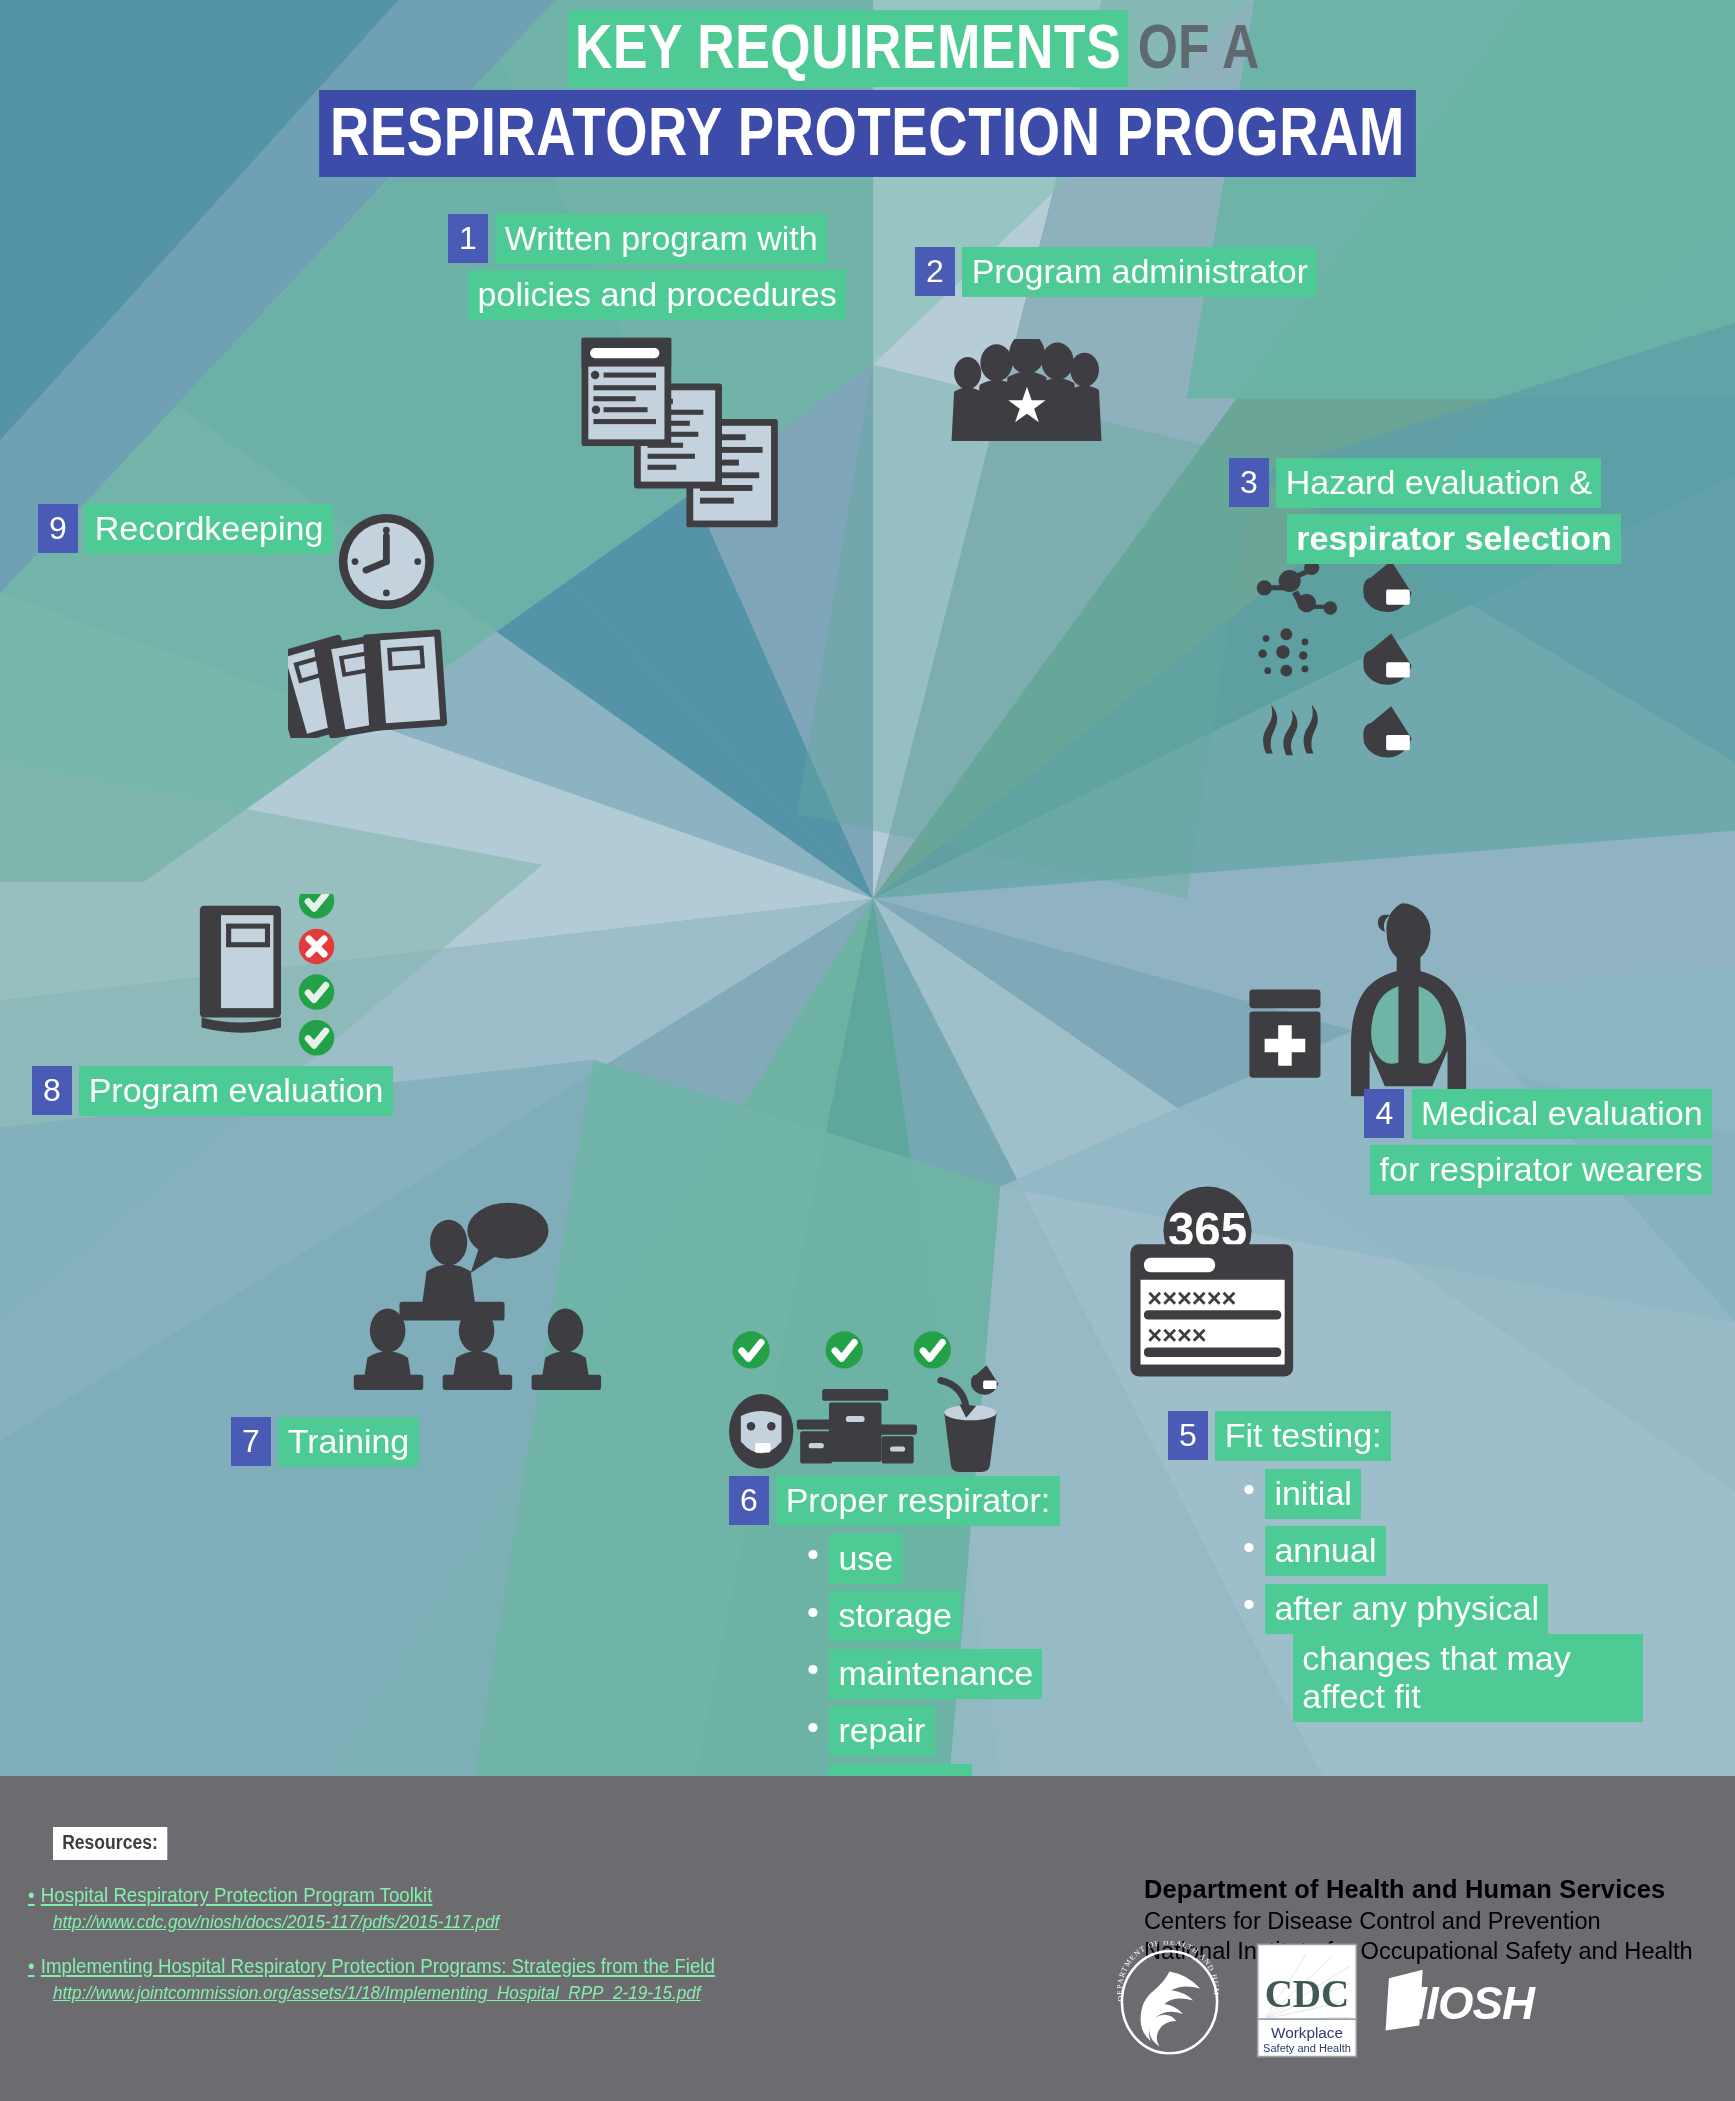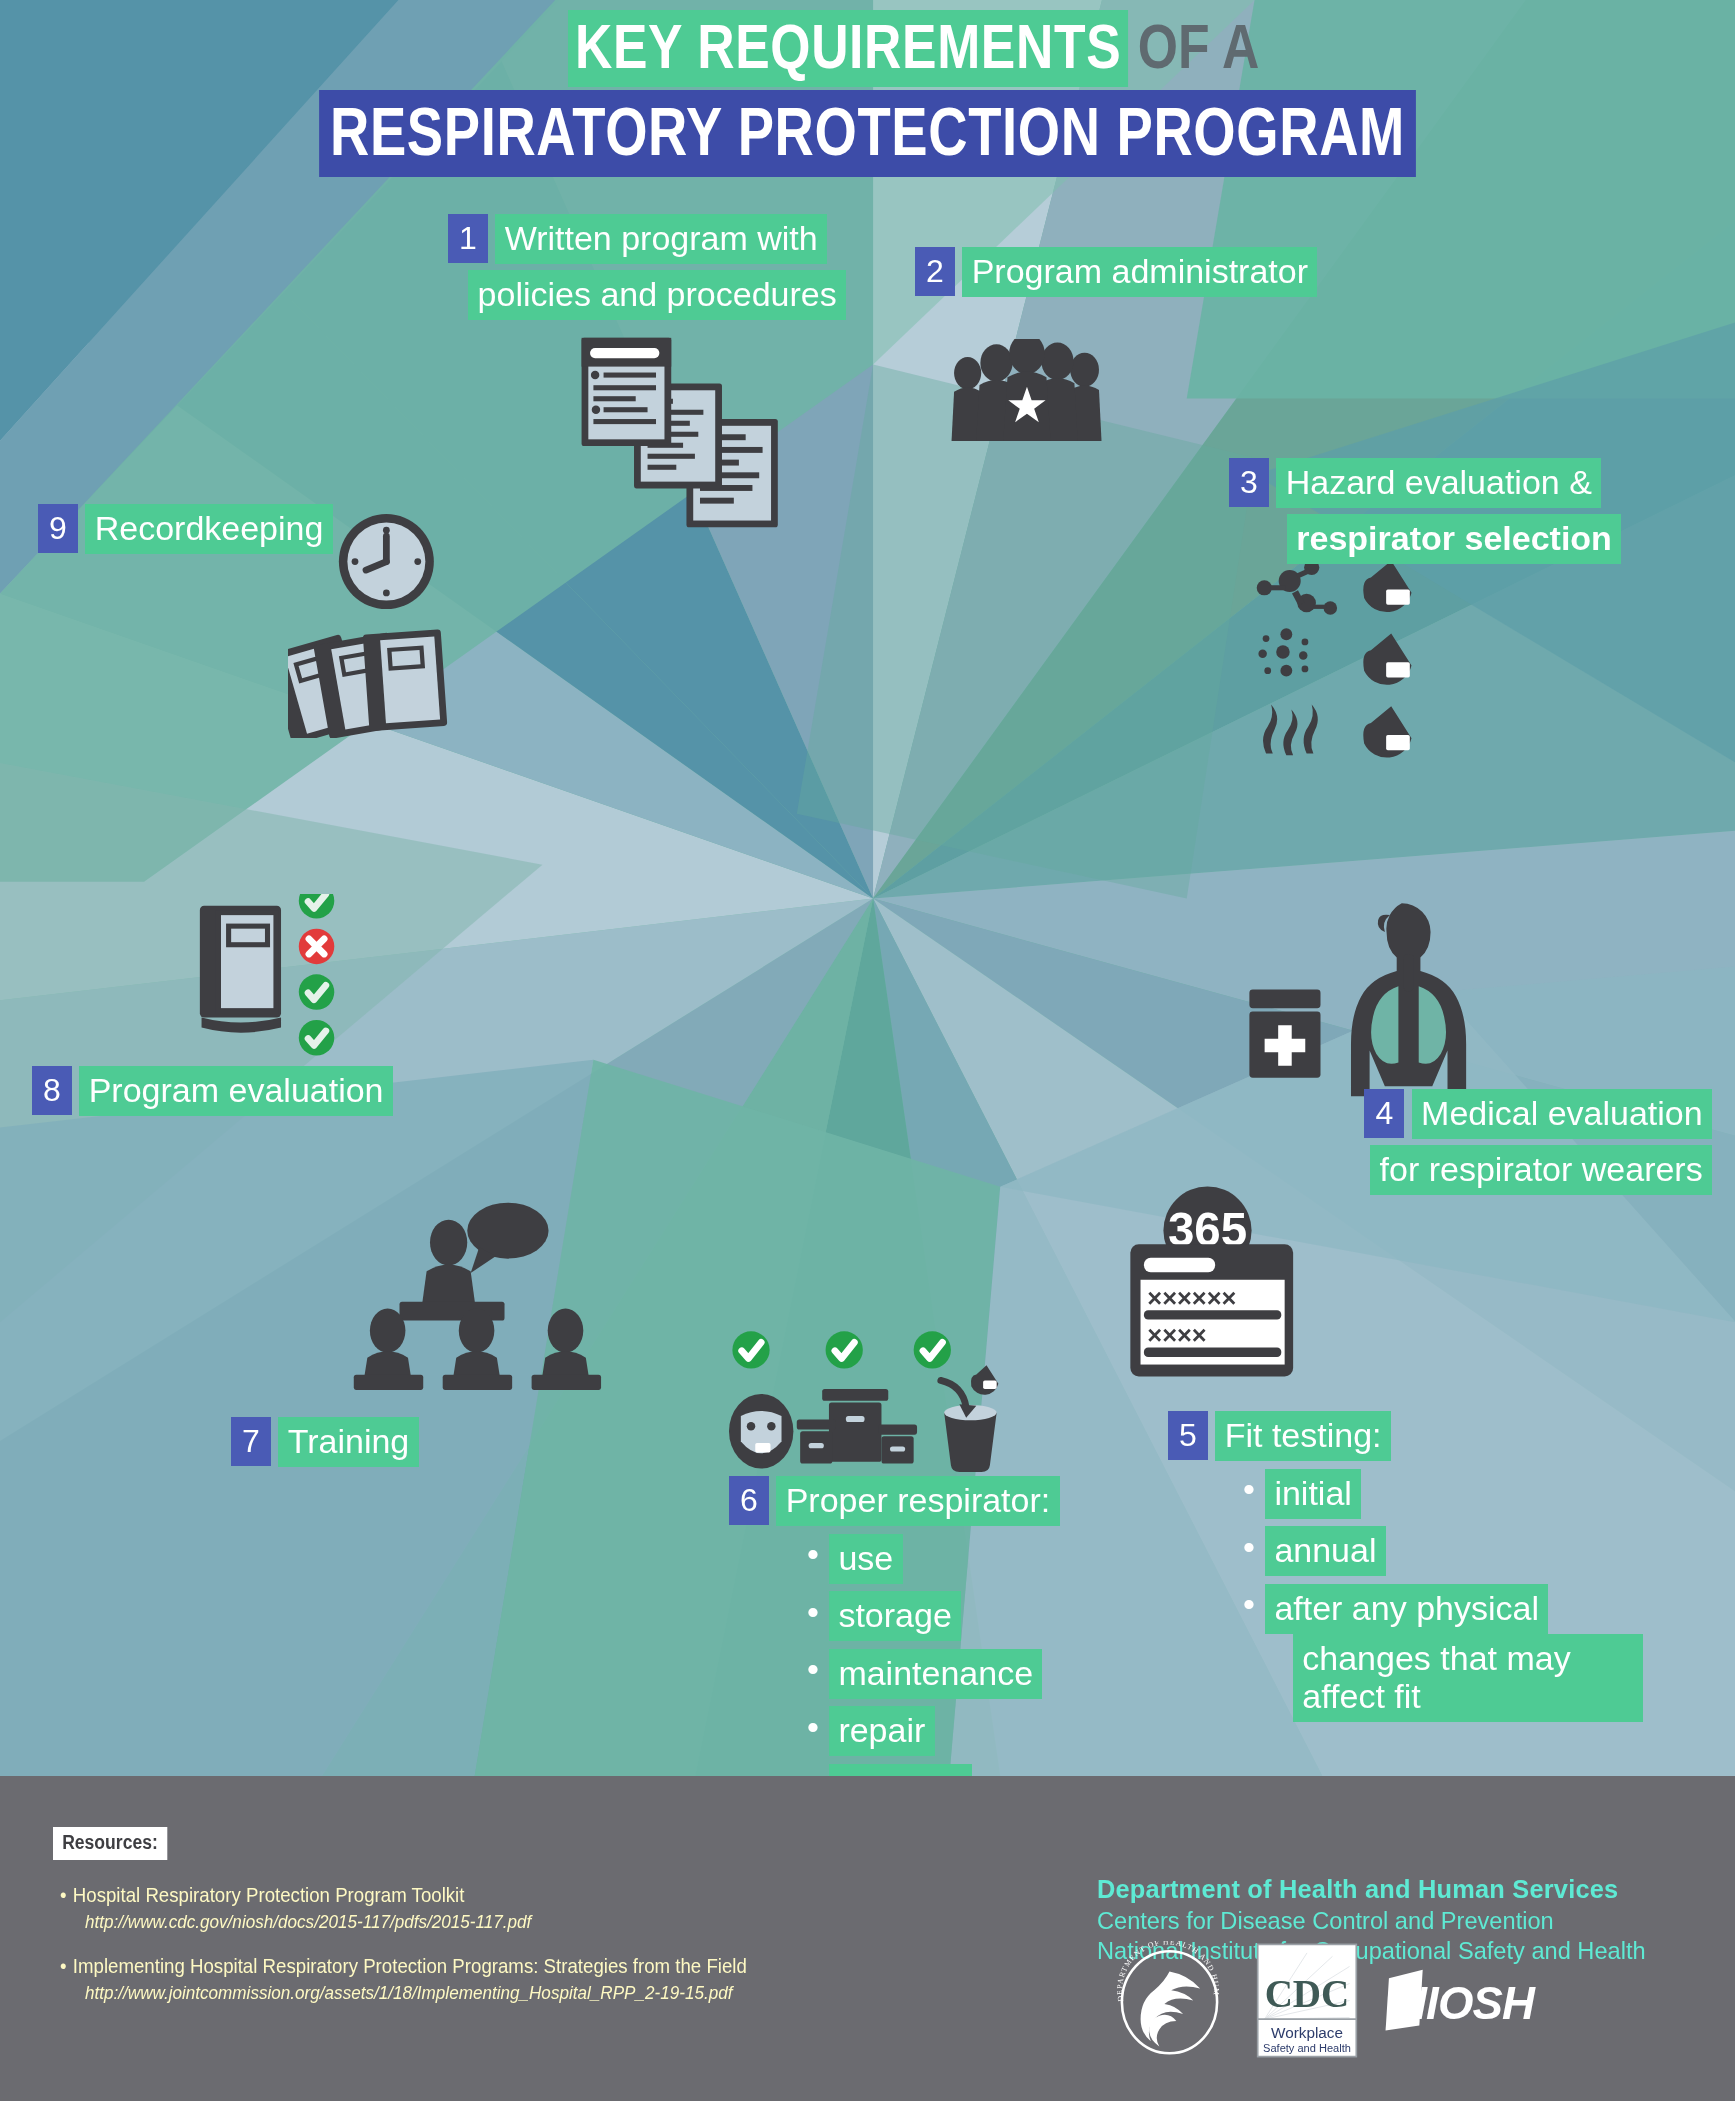--- a/index.html
+++ b/index.html
@@ -34,27 +34,27 @@
   .bul{display:flex;align-items:flex-start;margin-top:7.6px;}
   .bdot{color:#ffffff;font-size:34px;line-height:1;margin-right:10.2px;flex:0 0 auto;padding-top:3.4px;}
 
   
   .icon{position:absolute;z-index:4;}
 
   
   #footer{position:absolute;left:0;top:1776px;width:1736px;height:418px;background:#6b6b70;z-index:8;}
   #res-head{position:absolute;left:53px;top:51px;background:#ffffff;color:#3e3e42;
             font-size:19.5px;font-weight:bold;padding:4.2px 10.2px 6px 10.2px;transform:scaleX(.9);transform-origin:left center;}
-  #res-list{position:absolute;left:60px;top:108px;width:975px;color:#fef9c3;}
+  #res-list{position:absolute;left:28px;top:108px;width:975px;color:#86efac;text-decoration:underline;}
   .res-item{margin-bottom:22px;}
   .res-title{font-size:20.3px;transform:scaleX(.92);transform-origin:left center;display:block;}
   .res-url{font-size:18.6px;font-style:italic;margin-left:25.4px;margin-top:4.2px;transform:scaleX(.92);
            transform-origin:left center;display:block;}
   .res-title::before{content:"\2022";margin-right:6.8px;}
-  #agency{position:absolute;left:1097px;top:99px;color:#5eead4;}
+  #agency{position:absolute;left:1144px;top:99px;color:#000000;}
   #agency .a1{font-size:25.4px;font-weight:bold;letter-spacing:0.2px;}
   #agency .a2,#agency .a3{font-size:24.6px;margin-top:2.5px;transform:scaleX(.96);transform-origin:left center;}
   #logos{position:absolute;left:1110px;top:1941px;z-index:9;display:flex;align-items:center;gap:27px;}
   .lgo{display:block;}
 </style>
 </head>
 <body>
 
 <div id="page">
 

